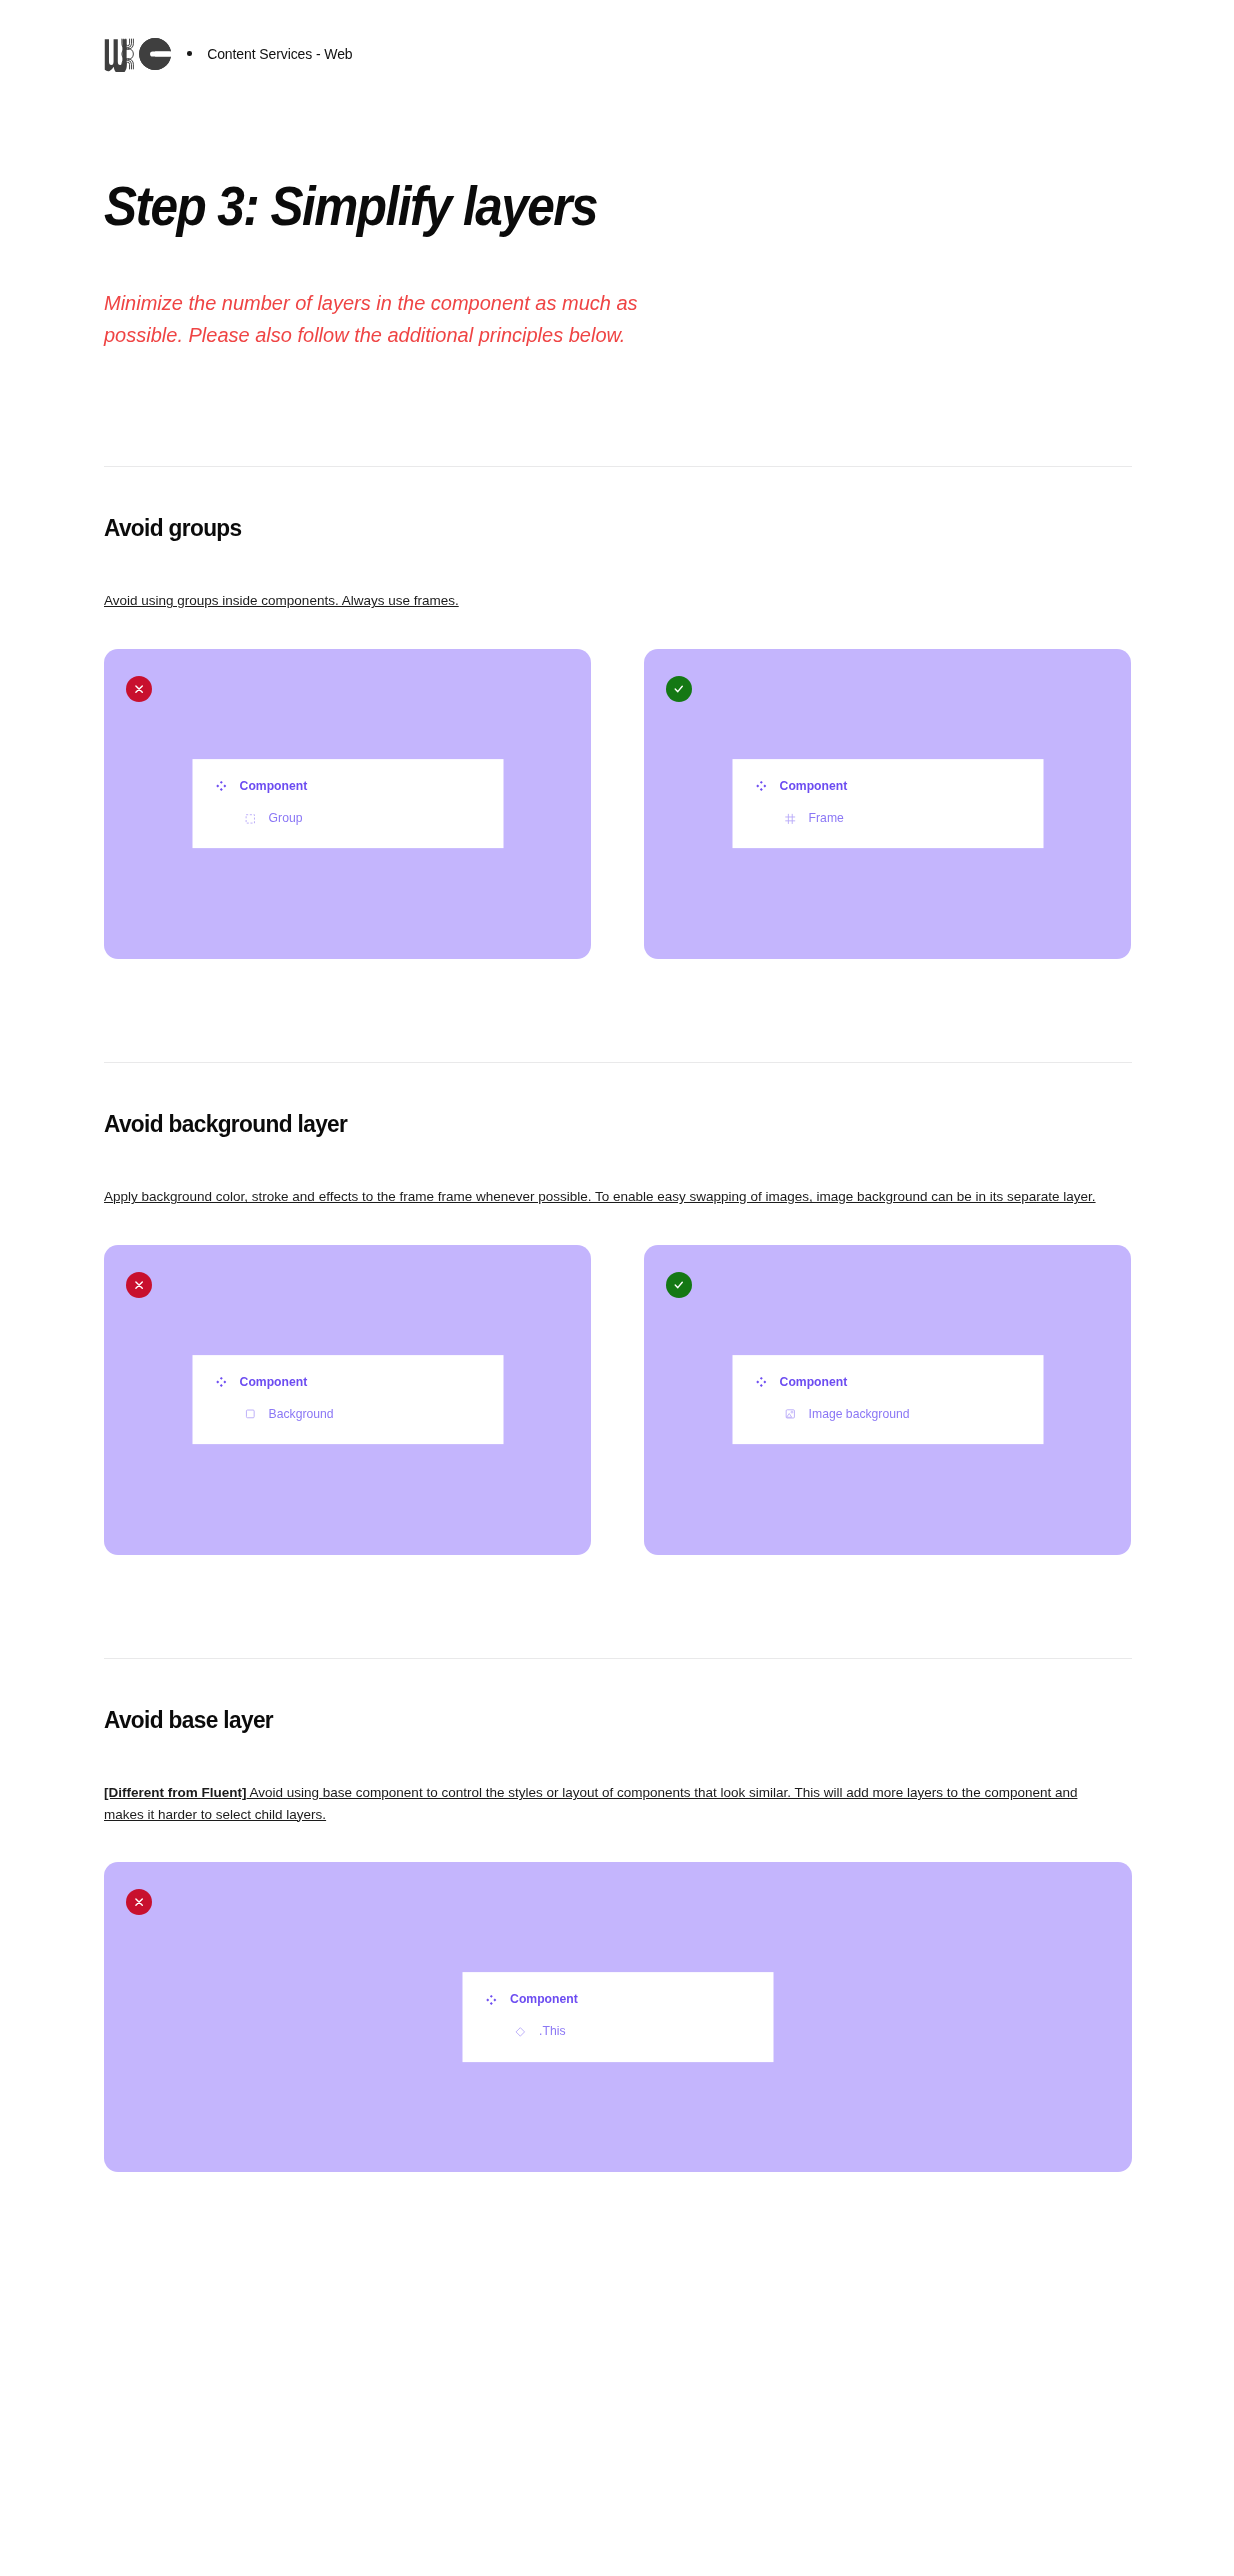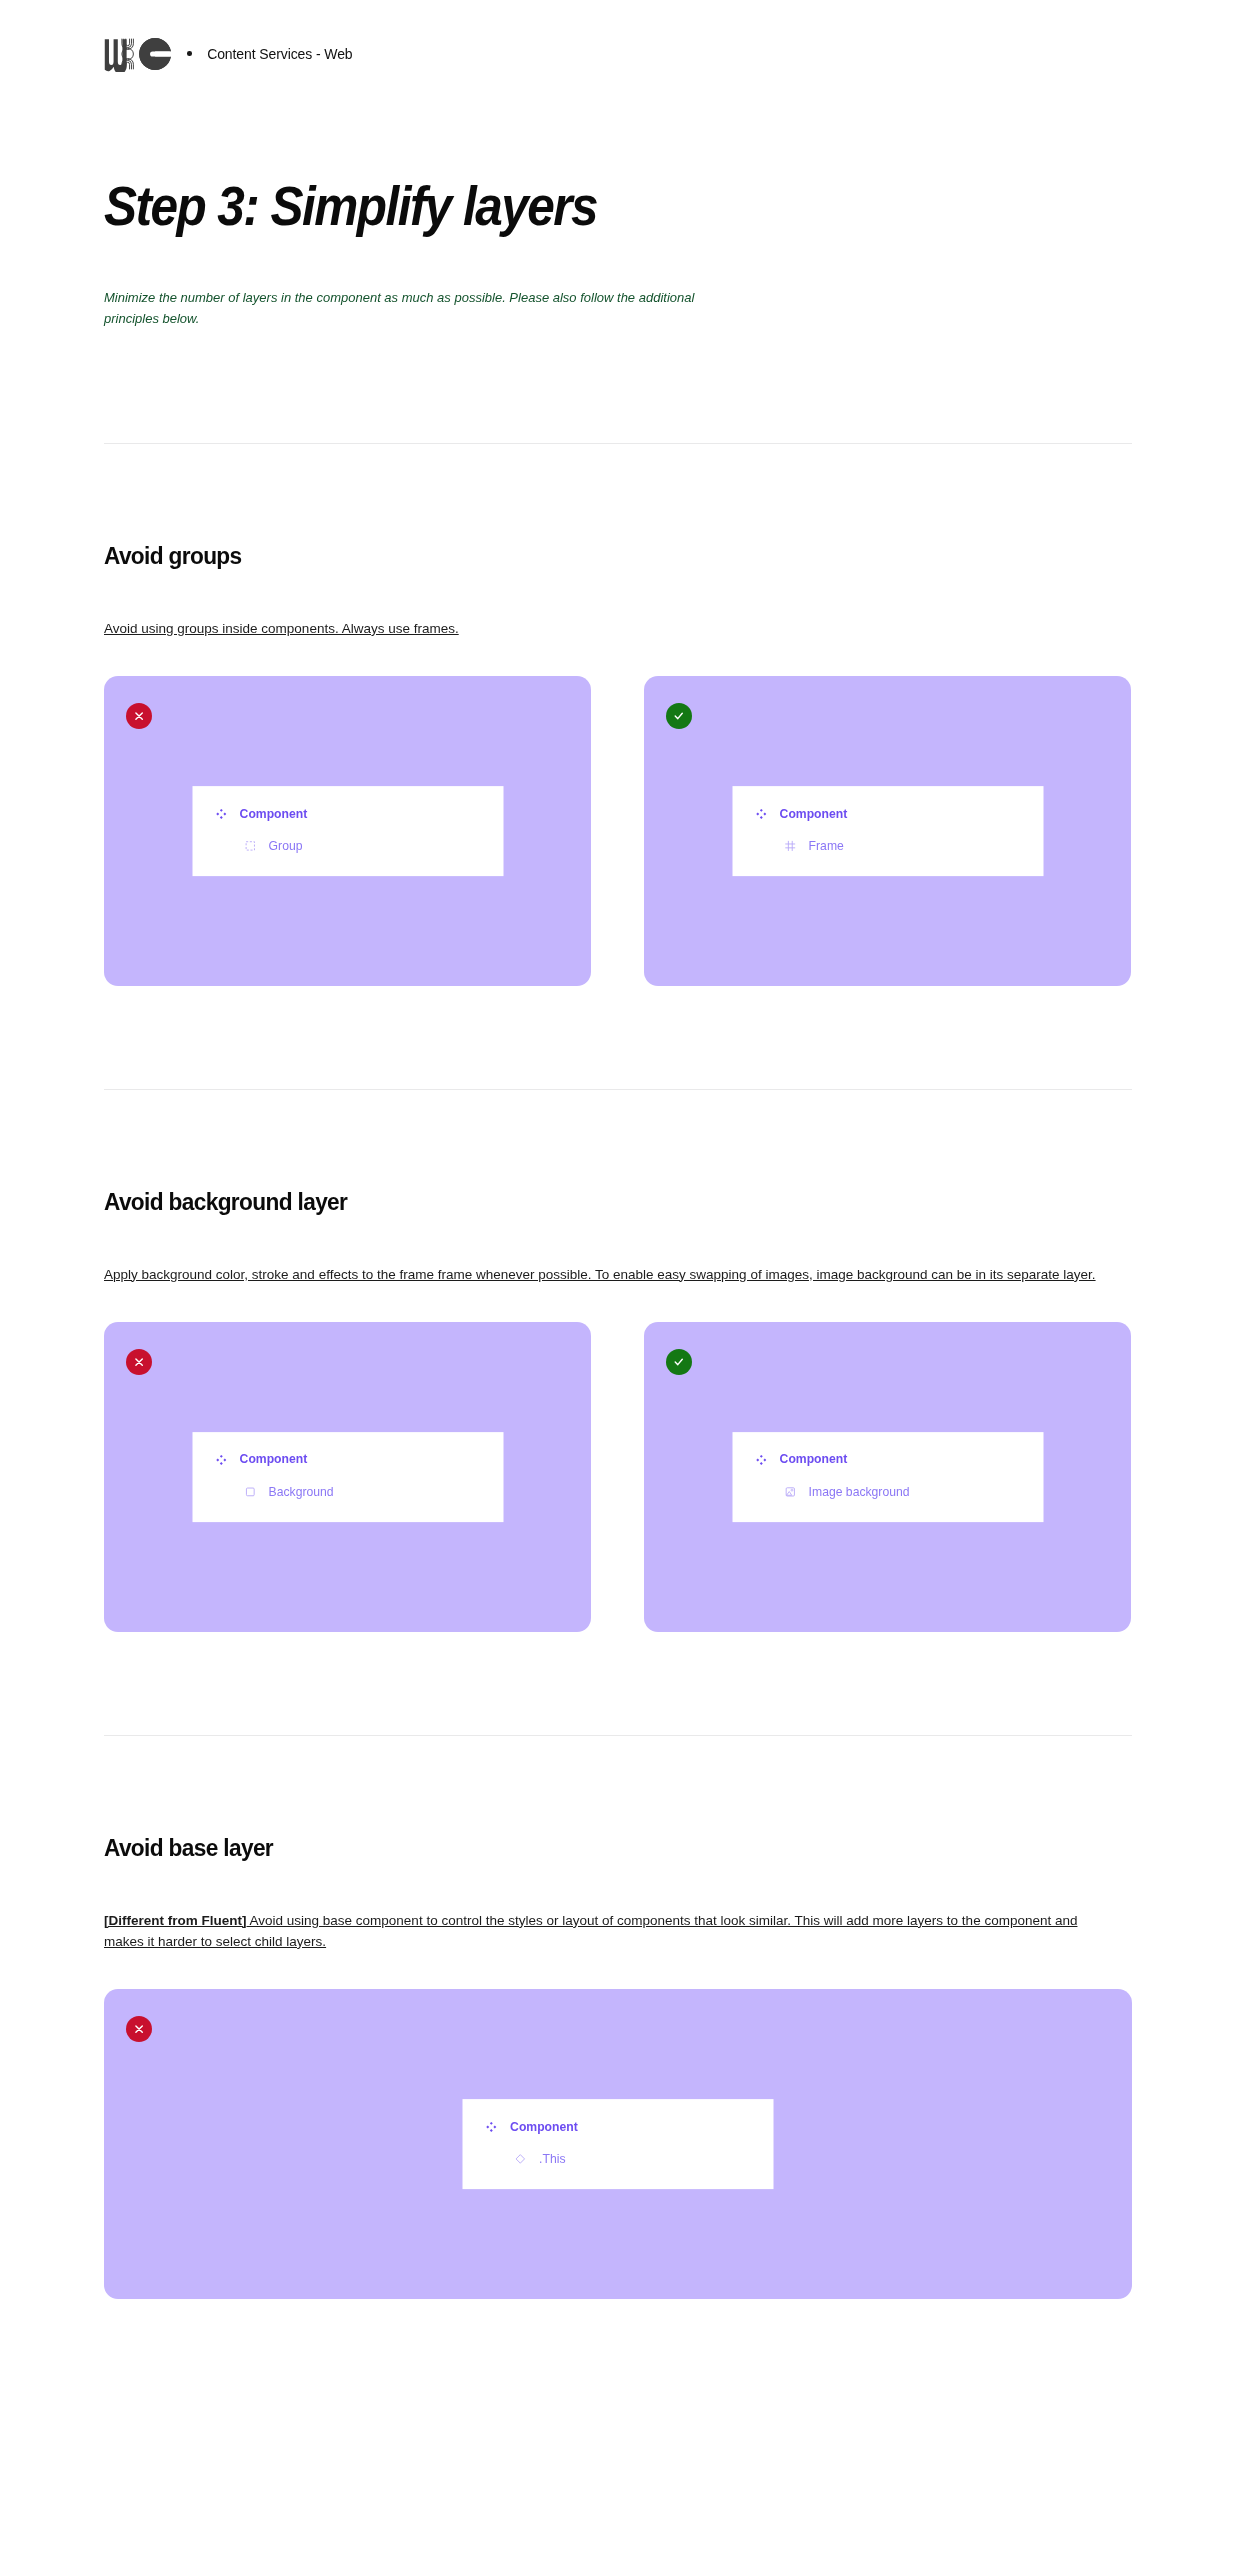--- a/index.html
+++ b/index.html
@@ -73,39 +73,39 @@
     font-weight: 800;
     letter-spacing: -1.7px;
     color: #0b0b0b;
     font-stretch: condensed;
     transform: scaleX(0.90);
     transform-origin: left center;
     white-space: nowrap;
   }
   .hero-sub {
     margin-top: 53px;
-    font-size: 13px;
+    font-size: 20px;
     line-height: 1.62;
-    color: #14532d;
+    color: #ef4444;
     max-width: 617px;
   }
 
   
   .divider {
     height: 0.6px;
     background: #e9e9ea;
     width: 1028px;
     margin-left: 104px;
   }
   .divider.d1 { margin-top: 114px; }
   .divider.d2 { margin-top: 103px; }
   .divider.d3 { margin-top: 103px; }
 
   
-  .section { margin-top: 98px; }
+  .section { margin-top: 48px; }
   .section-title {
     font-size: 24.4px;
     font-weight: 800;
     letter-spacing: -0.7px;
     color: #0b0b0b;
     transform: scaleX(0.93);
     transform-origin: left center;
     white-space: nowrap;
   }
   .section-desc {

